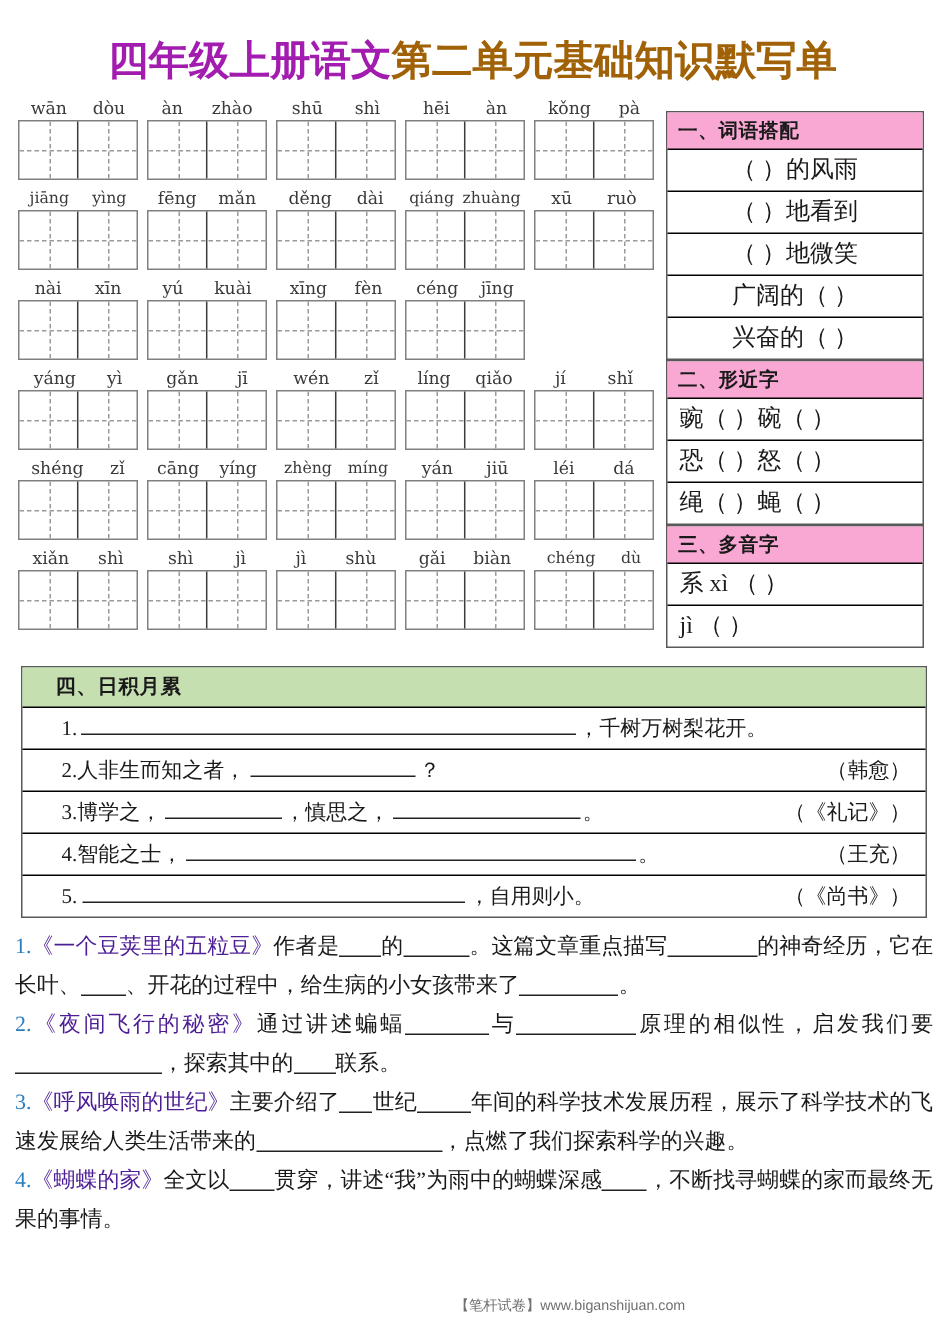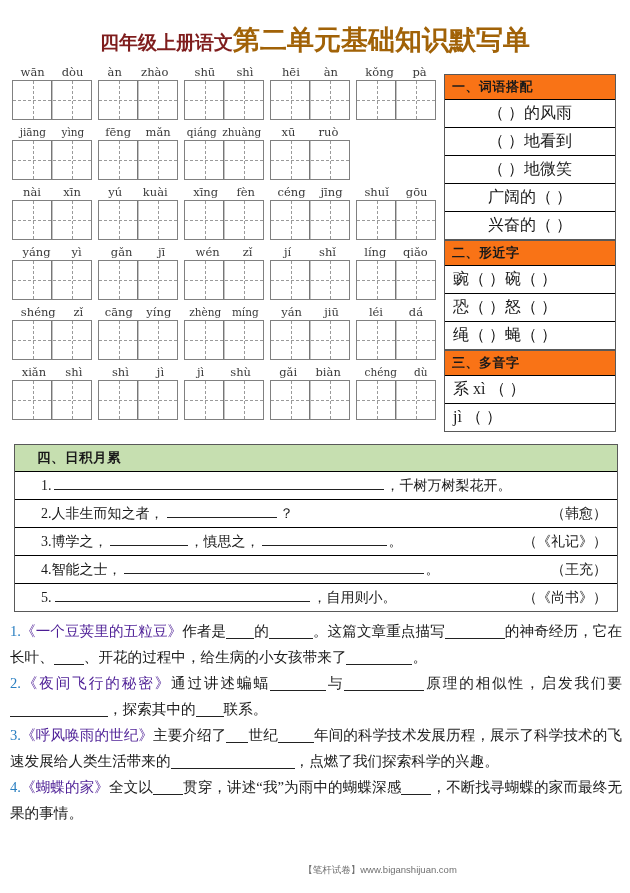--- a/index.html
+++ b/index.html
@@ -15,24 +15,24 @@
   }
 
   
   .title-wrap {
     text-align: center;
     padding-top: 22px;
     padding-bottom: 6px;
     white-space: nowrap;
   }
   .title-black {
-    font-size: 19px;
+    font-size: 27px;
     font-weight: bold;
     letter-spacing: 0px;
-    color: #7f1d1d;
+    color: #a21caf;
     font-family: "Liberation Serif", "DejaVu Serif", serif;
   }
   .title-red {
     font-size: 27px;
     font-weight: bold;
     color: #a16207;
     letter-spacing: 0px;
     font-family: "Liberation Serif", "DejaVu Serif", serif;
   }
 
@@ -97,21 +97,21 @@
   .tzg-v1 { left: 25%; }
   .tzg-v2 { left: 75%; }
 
   
   .sec-box {
     border: 1.4px solid #595959;
     margin-bottom: 0;
     background: #fff;
   }
   .sec-head {
-    background: #f97316;
+    background: #f9a8d4;
     border-bottom: 1.4px solid #000;
     font-weight: bold;
     font-size: 13px;
     padding: 3px 5px 3px 7px;
     white-space: nowrap;
     letter-spacing: 0.5px;
   }
   .sec-row {
     border-bottom: 1.1px solid #000;
     font-size: 16px;
@@ -267,20 +267,31 @@
             <span>fēng</span>
             <span>mǎn</span>
           </div>
         <div class="tzg">
             <div class="tzg-h"></div>
             <div class="tzg-v1"></div>
             <div class="tzg-v2"></div>
           </div>
       </div>
       <div class="pin-cell">
+        <div class="pin-text">
+            <span>děng</span>
+            <span>dài</span>
+          </div>
+        <div class="tzg">
+            <div class="tzg-h"></div>
+            <div class="tzg-v1"></div>
+            <div class="tzg-v2"></div>
+          </div>
+      </div>
+      <div class="pin-cell">
         <div class="pin-text tight">
             <span>qiáng</span>
             <span>zhuàng</span>
           </div>
         <div class="tzg">
             <div class="tzg-h"></div>
             <div class="tzg-v1"></div>
             <div class="tzg-v2"></div>
           </div>
       </div>
@@ -335,31 +346,20 @@
         <div class="pin-text">
             <span>céng</span>
             <span>jīng</span>
           </div>
         <div class="tzg">
             <div class="tzg-h"></div>
             <div class="tzg-v1"></div>
             <div class="tzg-v2"></div>
           </div>
       </div>
-      <div class="pin-cell">
-        <div class="pin-text">
-            <span>shuǐ</span>
-            <span>gōu</span>
-          </div>
-        <div class="tzg">
-            <div class="tzg-h"></div>
-            <div class="tzg-v1"></div>
-            <div class="tzg-v2"></div>
-          </div>
-      </div>
     </div>
 
     <div class="pin-row">
       <div class="pin-cell">
         <div class="pin-text">
             <span>yáng</span>
             <span>yì</span>
           </div>
         <div class="tzg">
             <div class="tzg-h"></div>
@@ -384,33 +384,33 @@
             <span>zǐ</span>
           </div>
         <div class="tzg">
             <div class="tzg-h"></div>
             <div class="tzg-v1"></div>
             <div class="tzg-v2"></div>
           </div>
       </div>
       <div class="pin-cell">
         <div class="pin-text">
+            <span>líng</span>
+            <span>qiǎo</span>
+          </div>
+        <div class="tzg">
+            <div class="tzg-h"></div>
+            <div class="tzg-v1"></div>
+            <div class="tzg-v2"></div>
+          </div>
+      </div>
+      <div class="pin-cell">
+        <div class="pin-text">
             <span>jí</span>
             <span>shǐ</span>
-          </div>
-        <div class="tzg">
-            <div class="tzg-h"></div>
-            <div class="tzg-v1"></div>
-            <div class="tzg-v2"></div>
-          </div>
-      </div>
-      <div class="pin-cell">
-        <div class="pin-text">
-            <span>líng</span>
-            <span>qiǎo</span>
           </div>
         <div class="tzg">
             <div class="tzg-h"></div>
             <div class="tzg-v1"></div>
             <div class="tzg-v2"></div>
           </div>
       </div>
     </div>
 
     <div class="pin-row">

